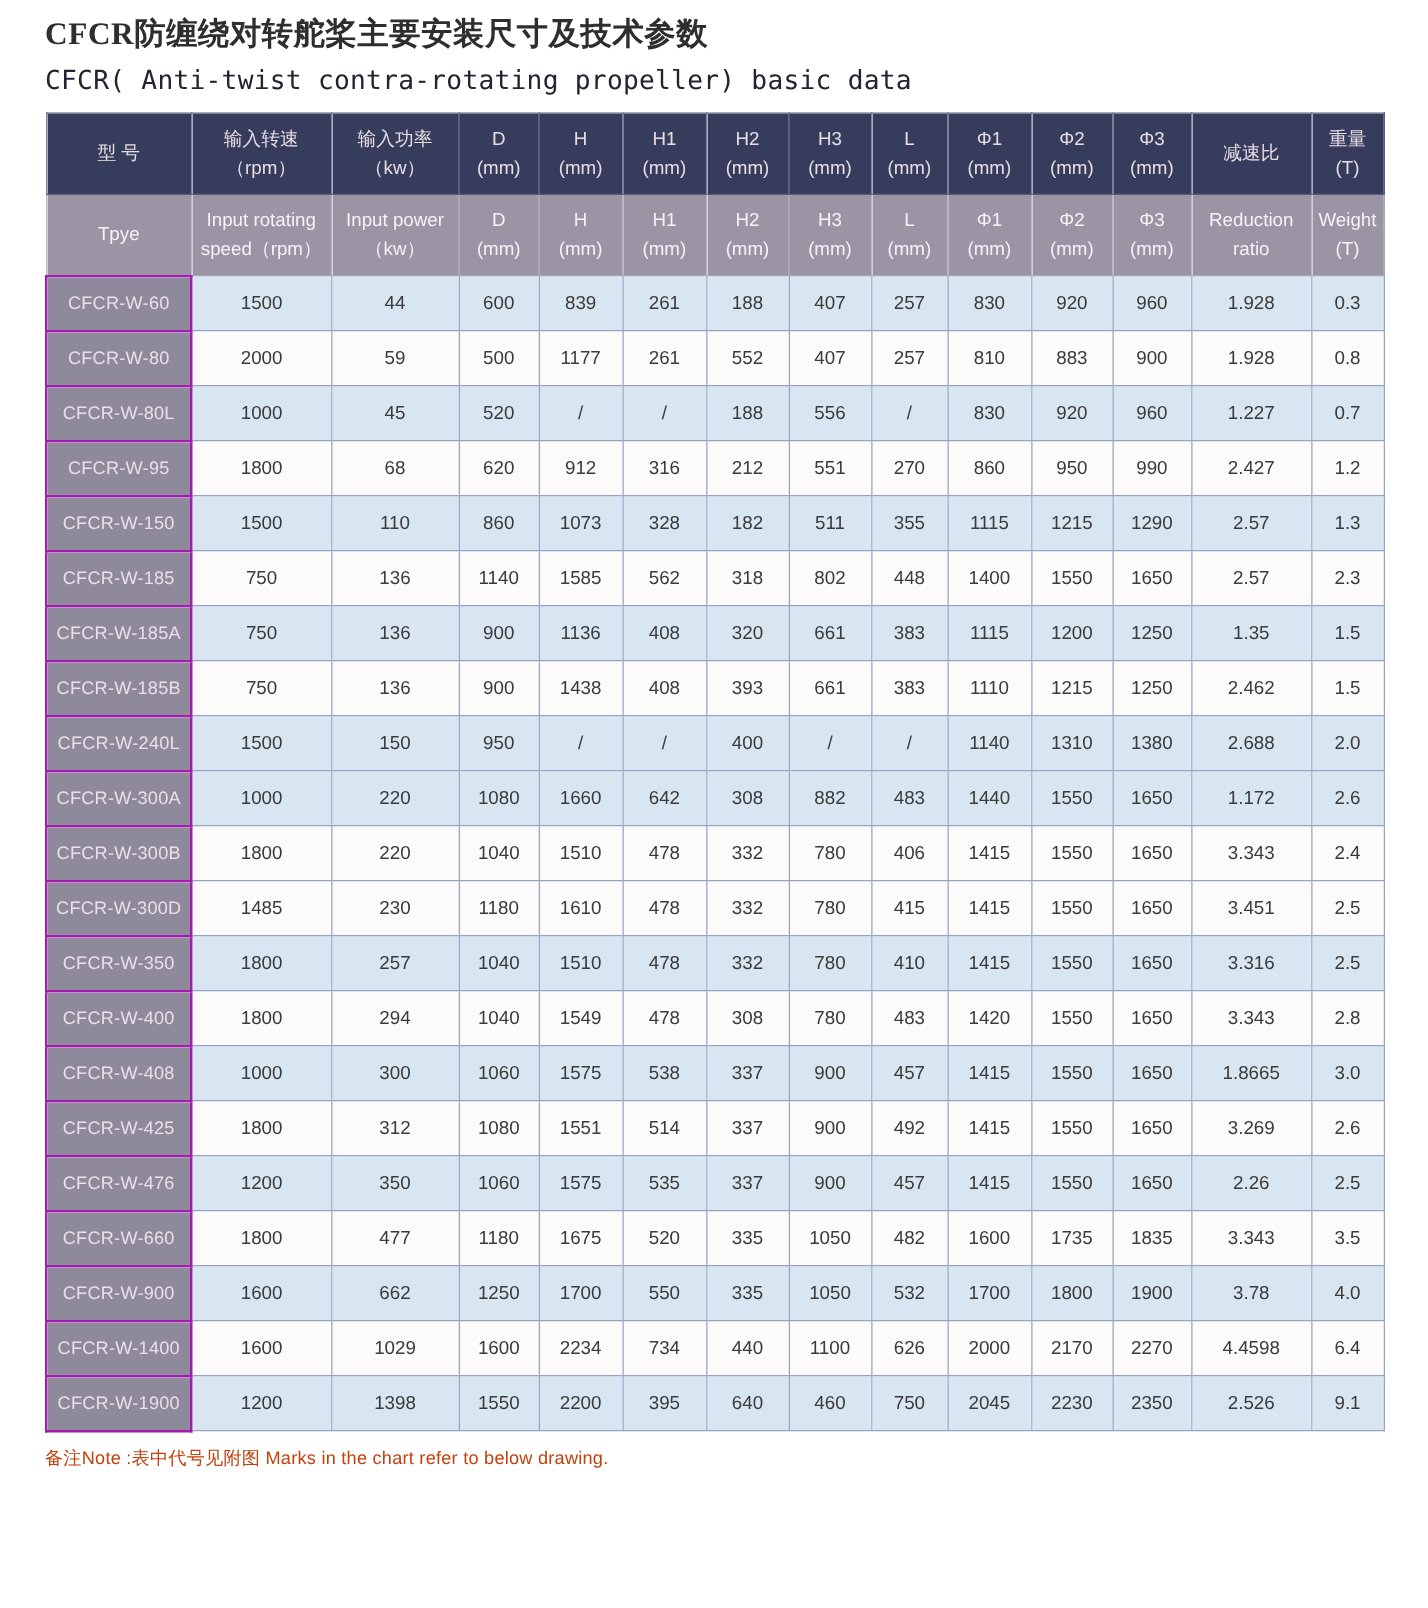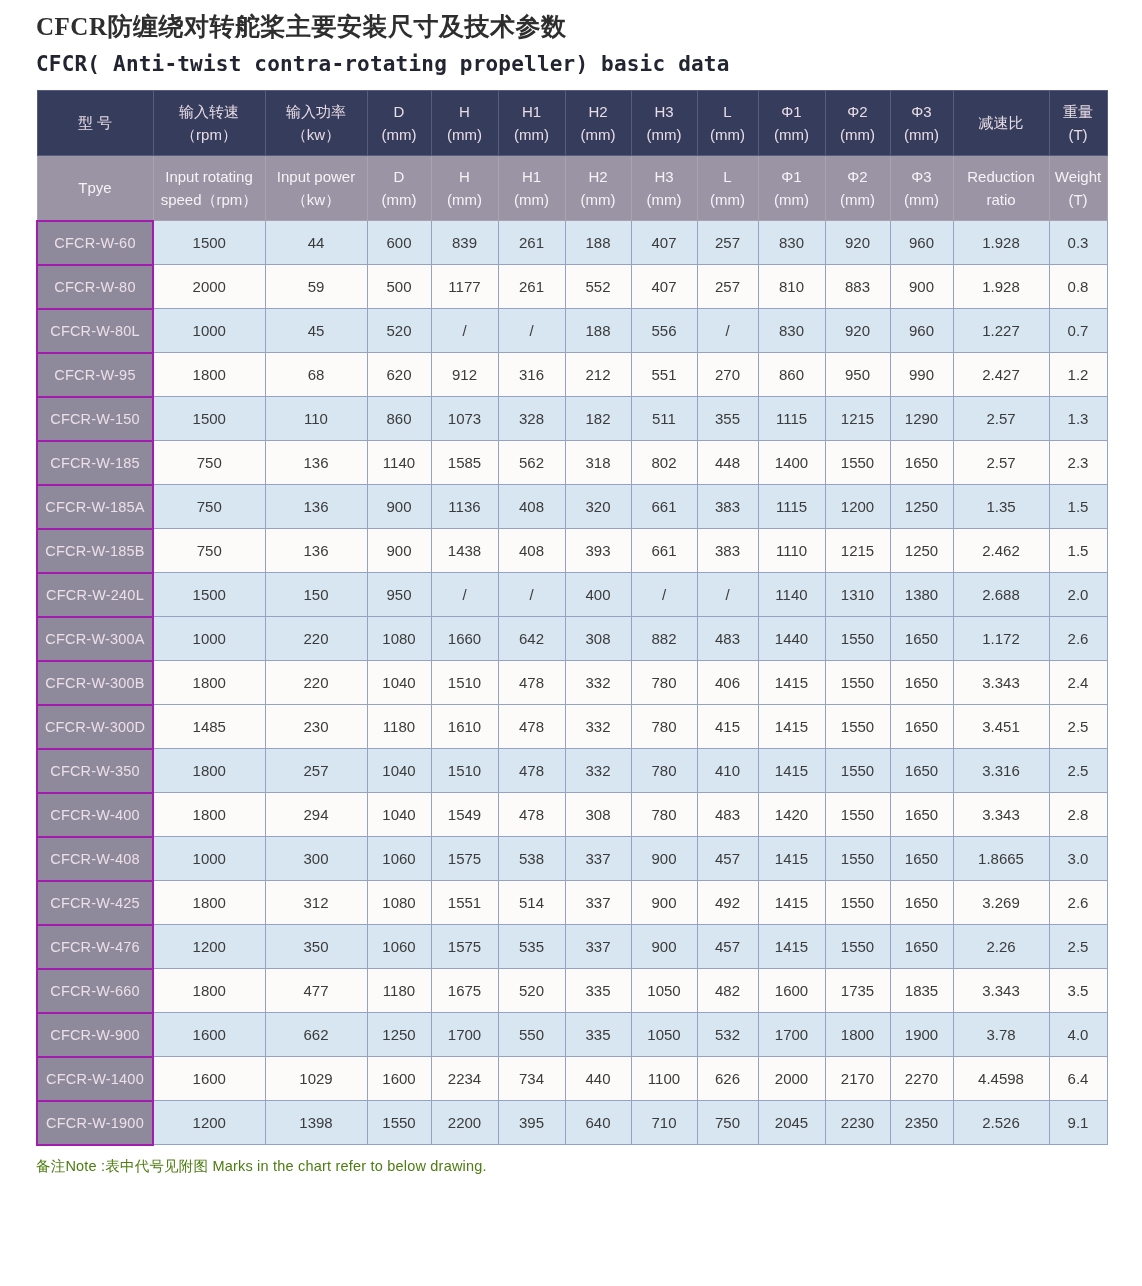--- a/index.html
+++ b/index.html
@@ -17,21 +17,21 @@
     font-family: "Liberation Serif", "DejaVu Serif", serif;
     font-size: 25px;
     color: #2e2e2e;
     letter-spacing: 0.5px;
     margin-top: 2px;
     font-weight: bold;
   }
   .title-en {
     font-family: "DejaVu Sans Mono", "Liberation Mono", monospace;
     font-size: 21px;
-    font-weight: bold;
+    font-weight: normal;
     color: #222431;
     margin-top: 9px;
     margin-bottom: 14px;
     letter-spacing: 0.2px;
   }
 
   table.spec {
     table-layout: fixed;
     border-collapse: collapse;
     width: 1070px;
@@ -77,21 +77,21 @@
     border: 1px solid #96a2c5;
     font-size: 15px;
     color: #3b3b3b;
     background: #fdfbfa;
   }
   tbody tr.alt td { background: #d8e6f1; }
 
   .note {
     margin-top: 11px;
     font-size: 14.5px;
-    color: #4d7c0f;
+    color: #c2410c;
     letter-spacing: 0.2px;
   }
 </style>
 </head>
 <body>
 
 <div class="page">
   <div class="title-zh">CFCR防缠绕对转舵桨主要安装尺寸及技术参数</div>
   <div class="title-en">CFCR( Anti-twist contra-rotating propeller) basic data</div>
 
@@ -549,21 +549,21 @@
           <td>6.4</td>
         </tr>
         <tr class="alt">
           <th class="row-label">CFCR-W-1900</th>
           <td>1200</td>
           <td>1398</td>
           <td>1550</td>
           <td>2200</td>
           <td>395</td>
           <td>640</td>
-          <td>710</td>
+          <td>460</td>
           <td>750</td>
           <td>2045</td>
           <td>2230</td>
           <td>2350</td>
           <td>2.526</td>
           <td>9.1</td>
         </tr>
       </tbody>
   </table>
 

